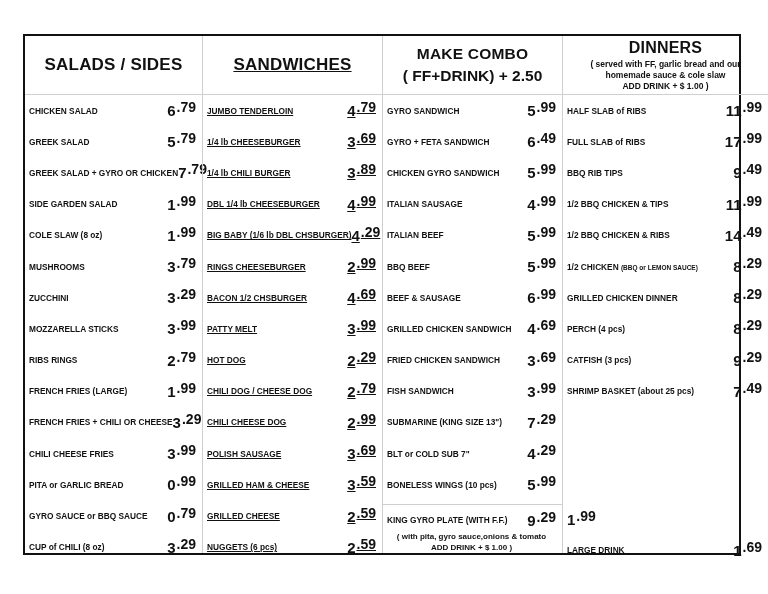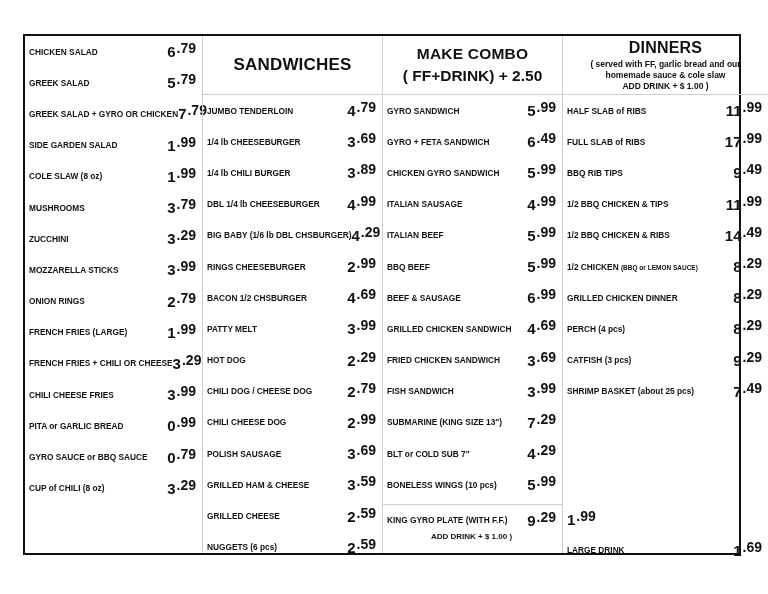--- a/index.html
+++ b/index.html
@@ -3,21 +3,21 @@
 <meta charset="utf-8">
 <style>
   html, body { margin: 0; padding: 0; background: #ffffff; }
   body { width: 768px; height: 594px; position: relative; overflow: hidden;
          font-family: "Liberation Sans", sans-serif; color: #111; }
   .table { position: absolute; left: 23px; top: 34px; width: 718px; height: 521px;
            border: 2px solid #111; box-sizing: border-box; }
   .col { position: absolute; top: 0; bottom: 0; box-sizing: border-box; }
   .col + .col { border-left: 1px solid #cfcfcf; }
   .c1 { left: 0; width: 177px; }
-  .c2 { left: 177px; width: 180px; }
+  .c2 { left: 177px; width: 180px; text-decoration: underline; }
   .c3 { left: 357px; width: 180px; }
   .c4 { left: 537px; width: 206px; }
   .head { height: 59px; border-bottom: 1px solid #cfcfcf; box-sizing: border-box;
           display: flex; flex-direction: column; align-items: center; justify-content: center;
           text-align: center; font-weight: bold; }
   .head .t { font-size: 15.5px; letter-spacing: 0.2px; }
   .head .t2 { font-size: 15.5px; margin-top: 4px; }
   .head .sub { font-size: 8.5px; line-height: 11px; margin-top: 2px; }
   .head.big .t { font-size: 17px; }
   .rows { position: relative; }
@@ -35,20 +35,23 @@
   .coffee { position: absolute; left: 0; right: 0; top: 468px; }
   .coffee .row { height: 31px; }
   .coffee .name { line-height: 11px; }
 </style>
 </head>
 <body>
 
 <div class="table">
 
   <div class="col c1">
+    <div class="head big">
+      <div class="t">SALADS / SIDES</div>
+    </div>
     <div class="rows" id="rows-0">
         <div class="row">
           <span class="name"><span>CHICKEN SALAD</span></span>
           <span class="price">
             <span class="d">6</span>
             <span class="c">.79</span>
           </span>
         </div>
         <div class="row">
           <span class="name"><span>GREEK SALAD</span></span>
@@ -93,21 +96,21 @@
           </span>
         </div>
         <div class="row">
           <span class="name"><span>MOZZARELLA STICKS</span></span>
           <span class="price">
             <span class="d">3</span>
             <span class="c">.99</span>
           </span>
         </div>
         <div class="row">
-          <span class="name"><span>ONION RINGS</span></span>
+          <span class="name"><span>RIBS RINGS</span></span>
           <span class="price">
             <span class="d">2</span>
             <span class="c">.79</span>
           </span>
         </div>
         <div class="row">
           <span class="name"><span>FRENCH FRIES (LARGE)</span></span>
           <span class="price">
             <span class="d">1</span>
             <span class="c">.99</span>
@@ -364,20 +367,21 @@
       </div>
     <div class="king">
       <div class="row">
         <span class="name">KING GYRO PLATE (WITH F.F.)</span>
         <span class="price">
           <span class="d">9</span>
             <span class="c">.29</span>
         </span>
       </div>
       <div class="note">
+        <div>( with pita, gyro sauce,onions &amp; tomato</div>
         <div>ADD DRINK + $ 1.00 )</div>
       </div>
     </div>
   </div>
 
   <div class="col c4">
     <div class="head">
       <div class="t" style="font-size:16px">DINNERS</div>
       <div class="sub">
         <div>( served with FF, garlic bread and our</div>

